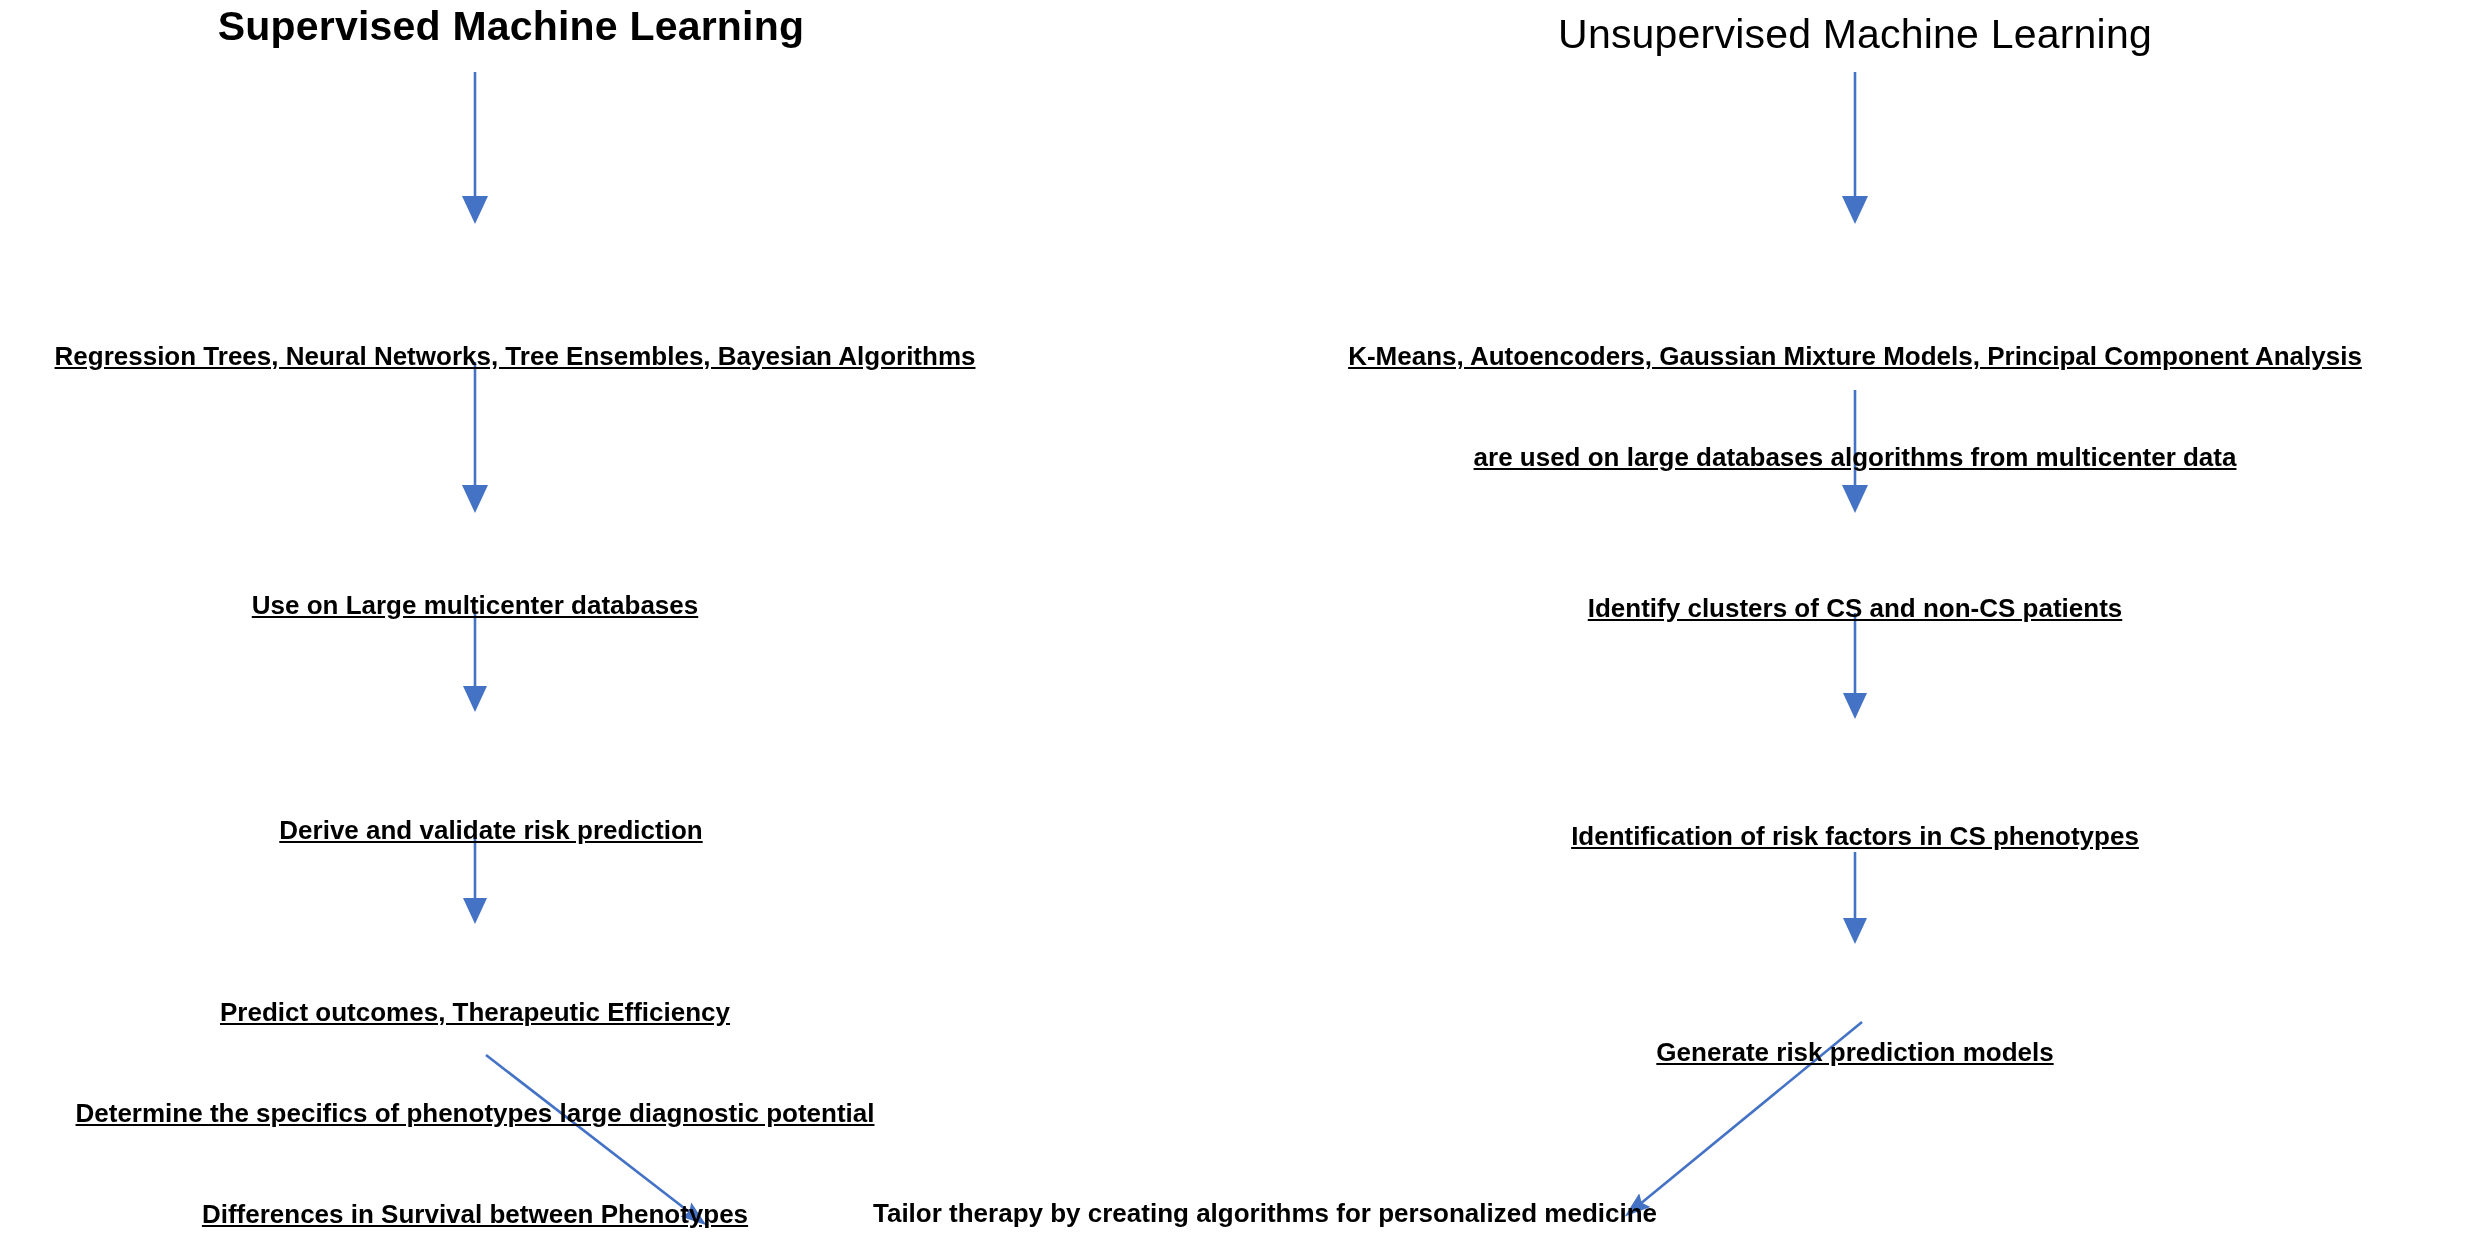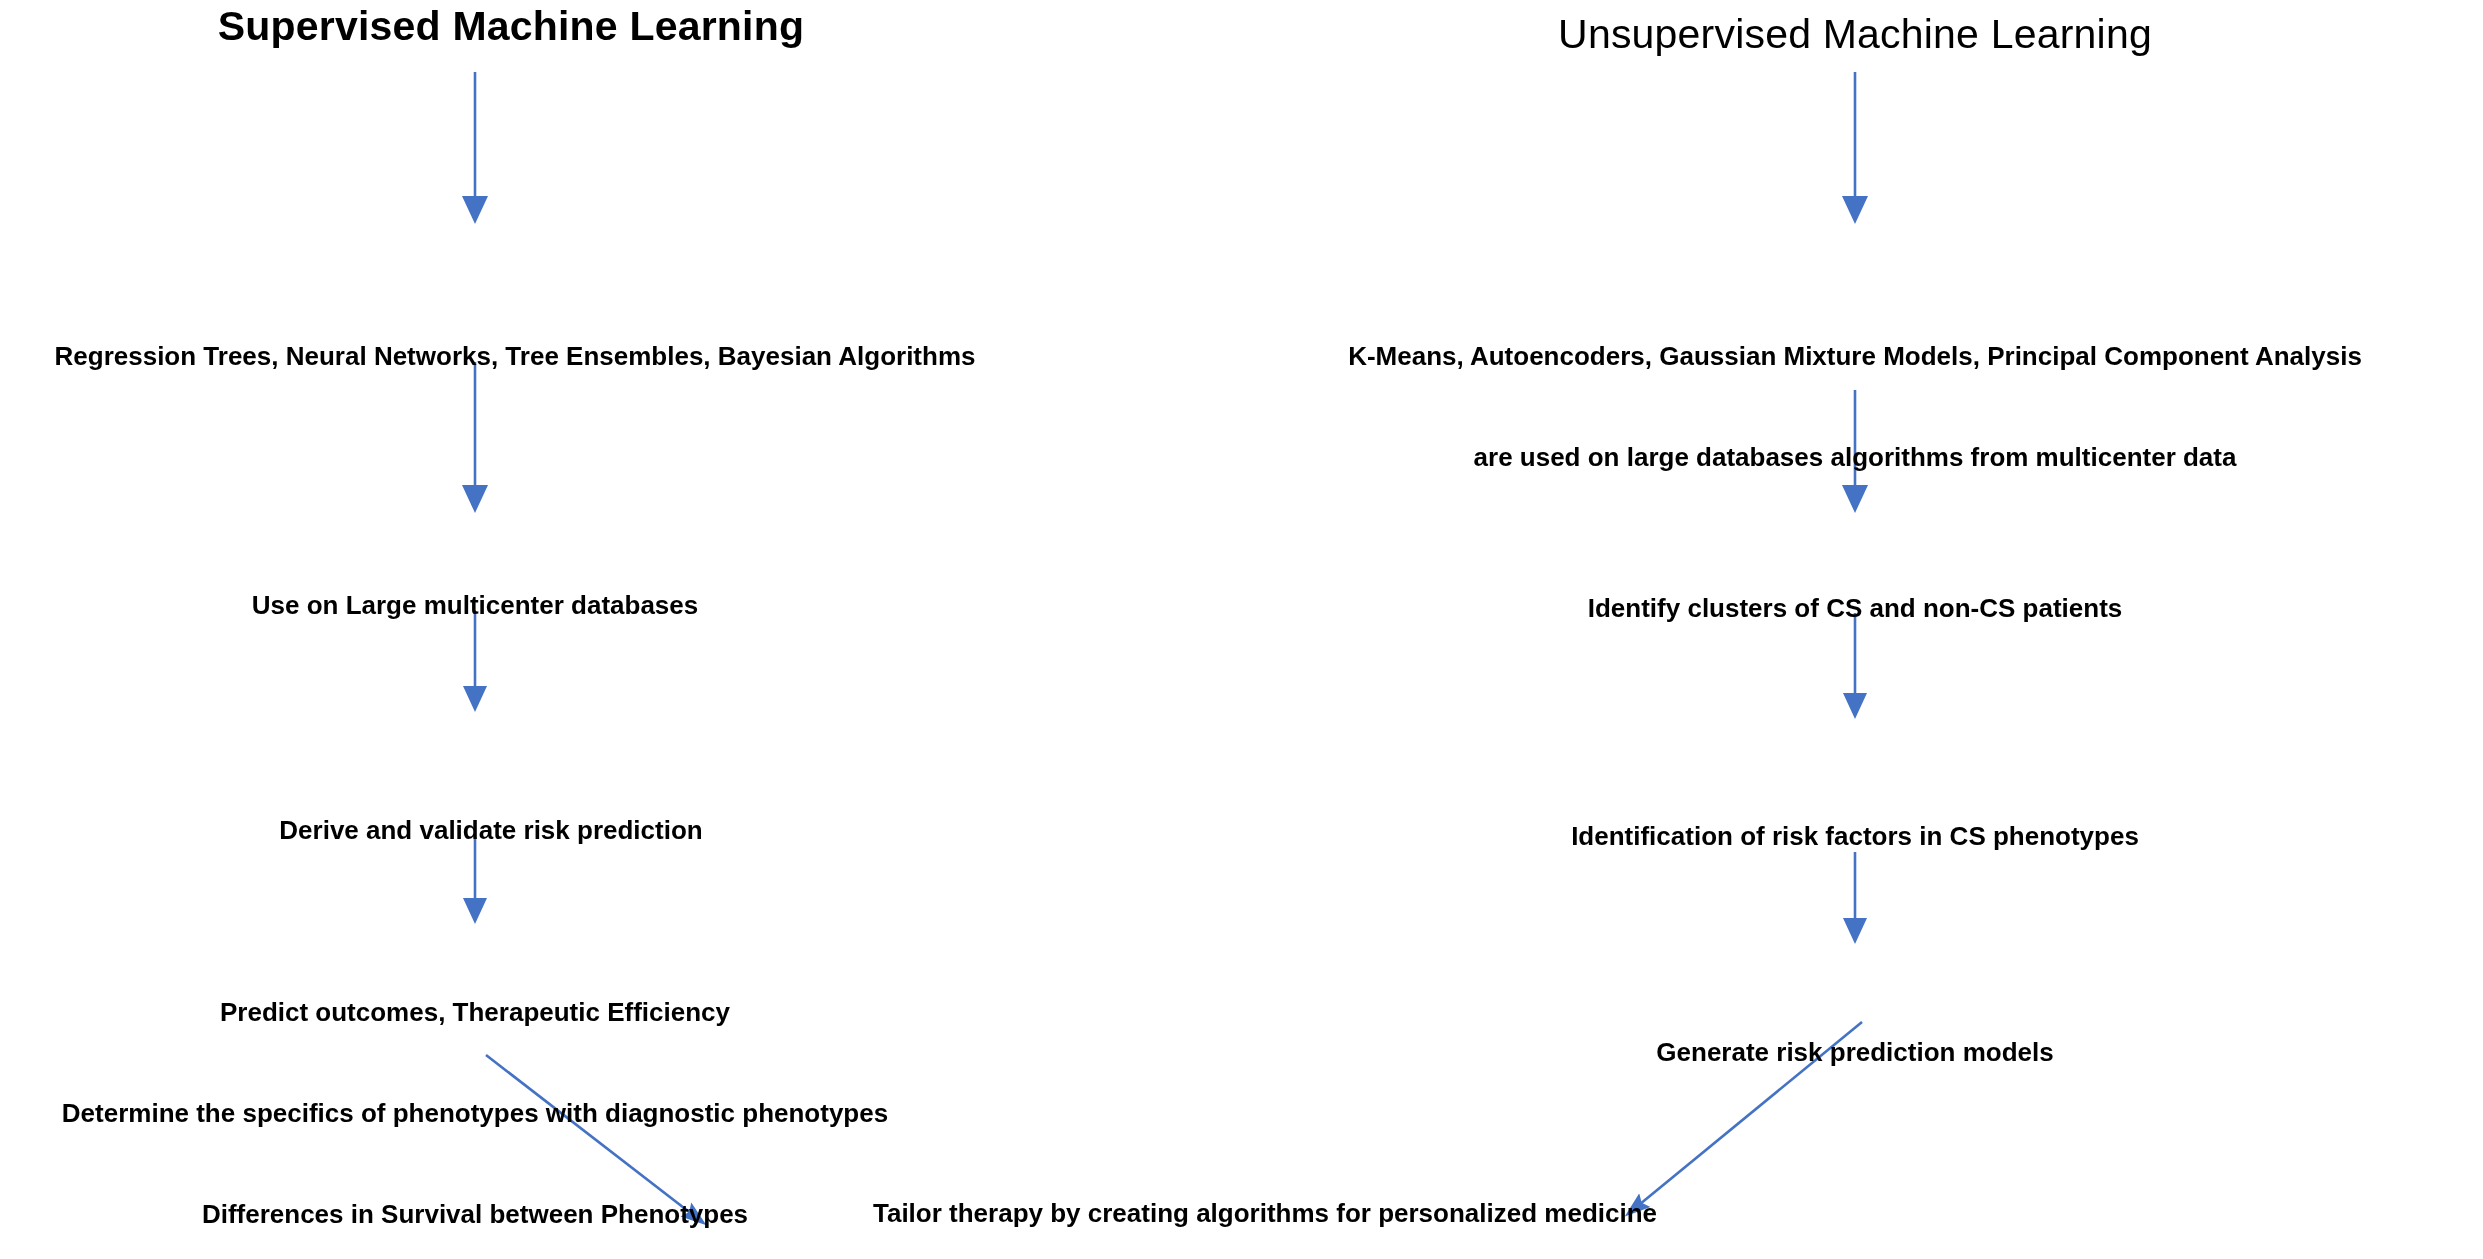--- a/index.html
+++ b/index.html
@@ -41,20 +41,21 @@
   }
   .col-title.regular {
     font-weight: 400;
   }
   .step {
     font-size: 26px;
     font-weight: 700;
   }
   .step-line {
     display: block;
+    text-decoration: underline;
   }
   .final {
     font-size: 26px;
     font-weight: 700;
   }
 </style>
 </head>
 <body>
 
 <div id="canvas">
@@ -119,21 +120,21 @@
   <div class="node step" style="left:85px; top:521px; width:780px;">
     <span class="step-line">Use on Large multicenter databases</span>
   </div>
 
   <div class="node step" style="left:101px; top:746px; width:780px;">
     <span class="step-line">Derive and validate risk prediction</span>
   </div>
 
   <div class="node step" style="left:20px; top:928px; width:910px;">
     <span class="step-line">Predict outcomes, Therapeutic Efficiency</span>
-    <span class="step-line">Determine the specifics of phenotypes with diagnostic phenotypes</span>
+    <span class="step-line">Determine the specifics of phenotypes large diagnostic potential</span>
     <span class="step-line">Differences in Survival between Phenotypes</span>
   </div>
 
   <div class="node col-title regular" style="left:1380px; top:8px; width:950px;">Unsupervised Machine Learning</div>
 
   <div class="node step" style="left:1280px; top:272px; width:1150px;">
     <span class="step-line">K-Means, Autoencoders, Gaussian Mixture Models, Principal Component Analysis</span>
     <span class="step-line">are used on large databases algorithms from multicenter data</span>
   </div>
 

